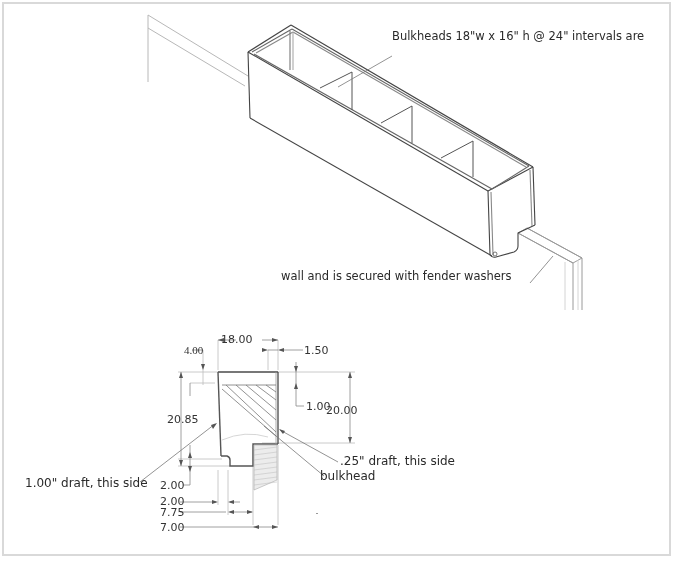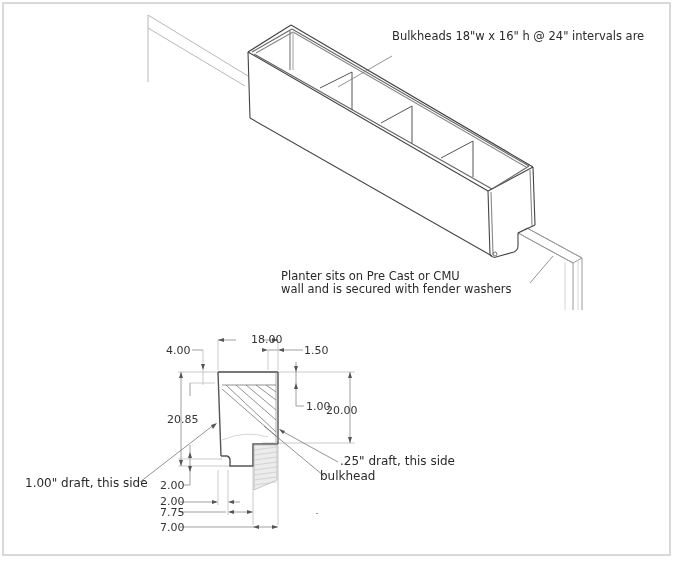--- a/index.html
+++ b/index.html
@@ -183,26 +183,25 @@
     </g>
     <rect x="316" y="513" width="2" height="1" fill="#999"></rect>
   </g>
 </svg>
 
 <div class="note" style="left:392px; top:30px;">
   <span class="note-line">Bulkheads 18"w x 16" h @ 24" intervals are</span>
 </div>
 
 <div class="note" style="left:281px; top:270px;">
-  <span class="note-line">Planter sits on Pre Cast or CMU</span>
   <span class="note-line">wall and is secured with fender washers</span>
 </div>
 
-<span class="dim" style="left:251px; top:333px;">18.00</span>
-<span class="dim" style="left:166px; top:344px;">4.00</span>
+<span class="dim" style="left:221px; top:333px;">18.00</span>
+<span class="dim" style="left:184px; top:344px;font-family:Liberation Serif, serif;">4.00</span>
 <span class="dim" style="left:304px; top:344px;">1.50</span>
 <span class="dim" style="left:306px; top:400px;">1.00</span>
 <span class="dim" style="left:326px; top:404px;">20.00</span>
 <span class="dim" style="left:167px; top:413px;">20.85</span>
 <span class="dim" style="left:160px; top:479px;">2.00</span>
 <span class="dim" style="left:160px; top:495px;">2.00</span>
 <span class="dim" style="left:160px; top:506px;">7.75</span>
 <span class="dim" style="left:160px; top:521px;">7.00</span>
 
 <span class="callout" style="left:25px; top:476px;">1.00" draft, this side</span>

